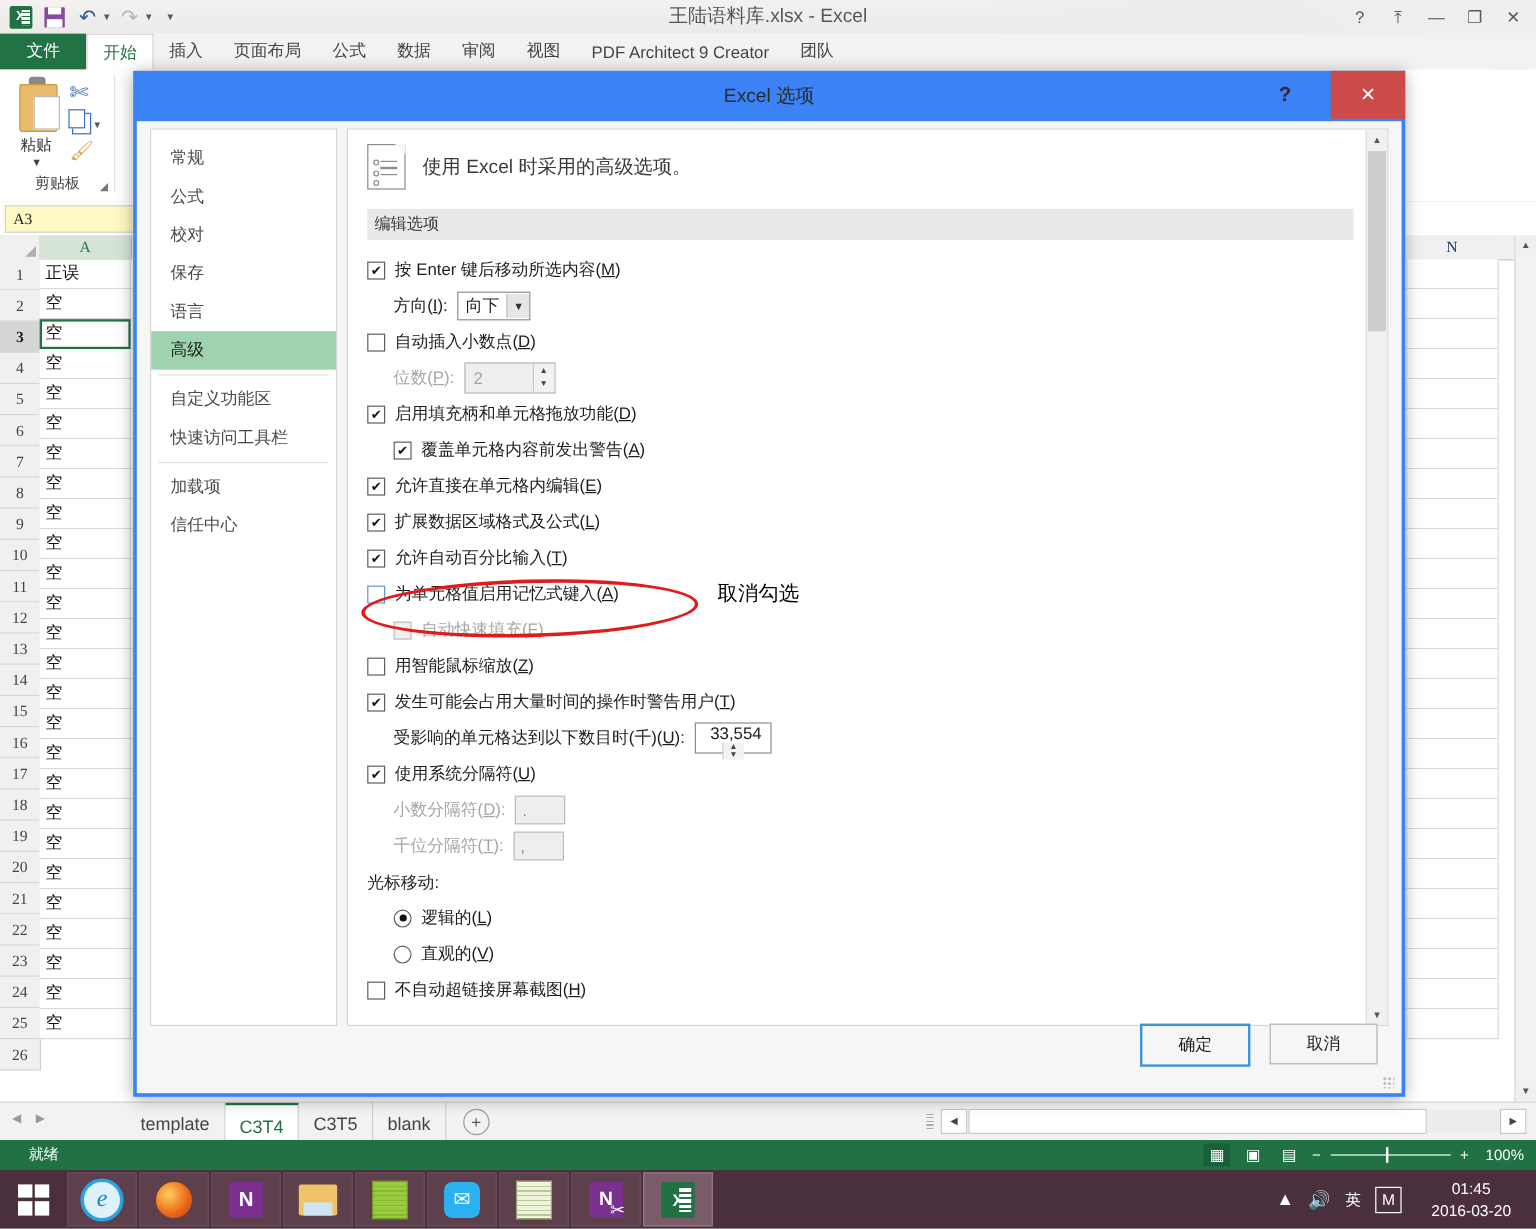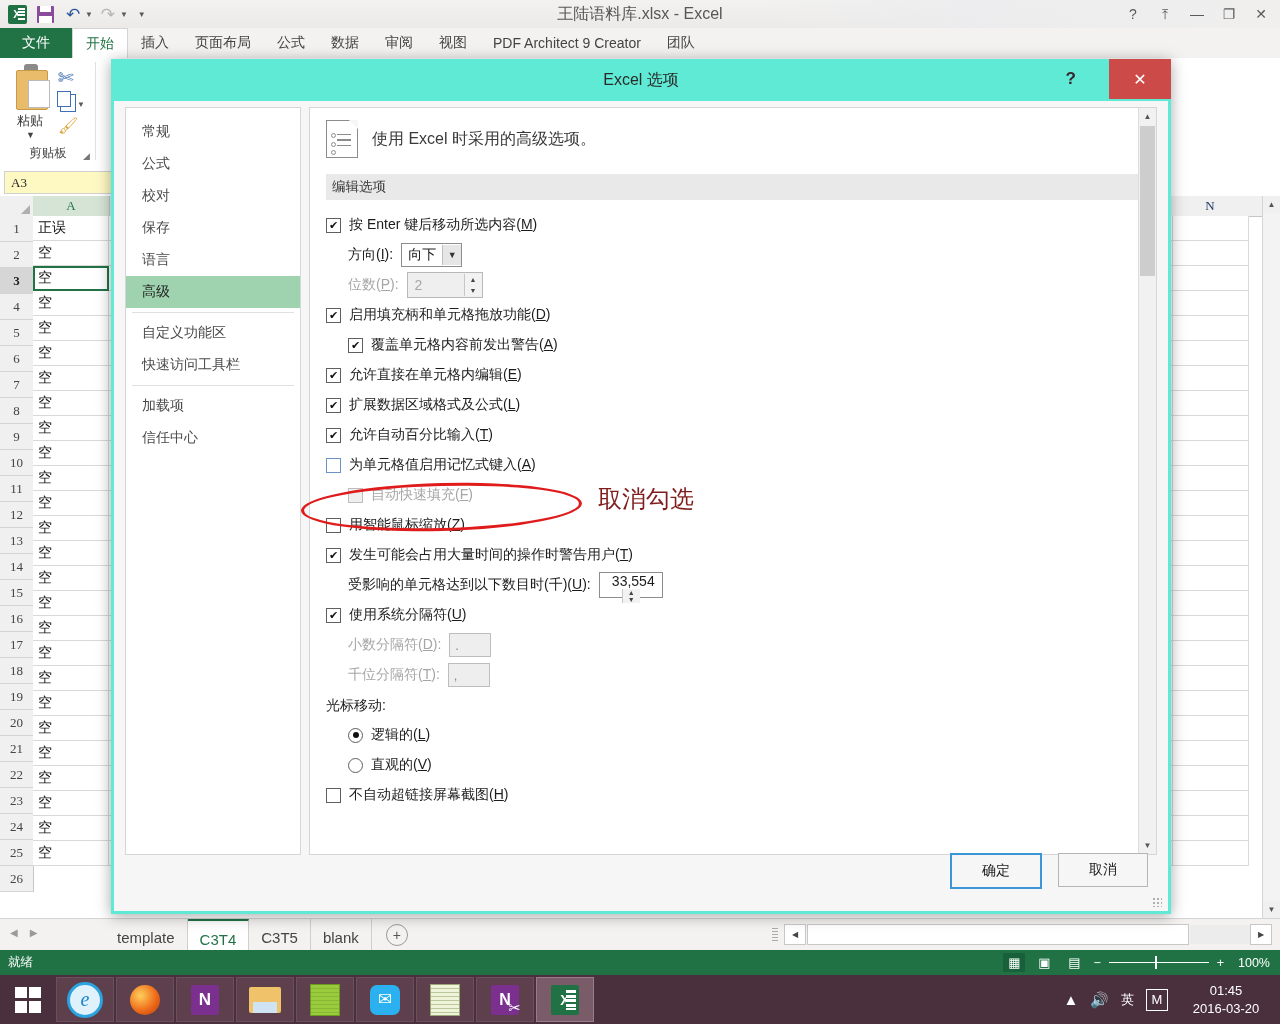--- a/index.html
+++ b/index.html
@@ -104,40 +104,40 @@
   .hscroll{position:absolute;right:8px;top:5px;width:500px;height:21px;display:flex;align-items:center;}
   .hs-grip{width:6px;height:13px;background:repeating-linear-gradient(#aaa 0 1px,transparent 1px 3px);margin-right:6px;}
   .hs-btn{width:20px;height:19px;border:1px solid #c8c8c8;background:#fff;display:flex;align-items:center;
       justify-content:center;font-size:8px;color:#444;}
   .hs-track{flex:1;height:19px;border:1px solid #c8c8c8;background:#fff;margin:0 1px;}
   .hs-gap{width:60px;height:19px;background:#ececec;}
 
   
   .statusbar{position:absolute;left:0;top:950px;width:1280px;height:25px;background:#207245;color:#fff;
       display:flex;align-items:center;font-size:12.5px;}
-  .sb-left{margin-left:8px;}
+  .sb-left{margin-left:24px;}
   .sb-right{margin-left:auto;display:flex;align-items:center;gap:8px;margin-right:10px;}
   .sb-view{width:22px;height:19px;display:flex;align-items:center;justify-content:center;font-size:13px;}
   .sb-view.on{background:#18603a;}
   .zoomtrack{width:100px;height:1px;background:#fff;position:relative;}
   .zoomthumb{position:absolute;left:46px;top:-6px;width:2px;height:13px;background:#fff;}
   .zoomval{width:38px;text-align:right;}
 
   
   #options-dialog{position:absolute;left:111px;top:59px;width:1060px;height:855px;
-      background:#5eead4;box-shadow:0 2px 14px rgba(0,0,0,.35);}
+      background:#3b82f6;box-shadow:0 2px 14px rgba(0,0,0,.35);}
   .dlg-title{position:absolute;left:0;top:0;width:1060px;height:42px;color:#2b2b2b;
       font-size:16px;display:flex;align-items:center;justify-content:center;}
   .dlg-help{position:absolute;right:95px;top:10px;font-size:17px;color:#3a2430;font-weight:bold;}
   .dlg-close{position:absolute;right:0;top:0;width:62px;height:40px;background:#cc4b48;color:#fff;
       display:flex;align-items:center;justify-content:center;font-size:16px;}
   .dlg-body{position:absolute;left:3px;top:42px;width:1054px;height:810px;background:#f6f6f6;}
   .dlg-inner{position:absolute;left:11px;top:6px;width:1032px;height:748px;display:flex;}
 
-  .nav{width:176px;background:#fff;border:1px solid #d6d6d6;box-sizing:border-box;padding-top:8px;}
+  .nav{width:156px;background:#fff;border:1px solid #d6d6d6;box-sizing:border-box;padding-top:8px;}
   .nav-item{height:32px;display:flex;align-items:center;padding-left:16px;font-size:14px;color:#4a4a4a;}
   .nav-item.active{background:#9fd3af;color:#1d1d1d;}
   .nav-sep{height:1px;background:#e0e0e0;margin:4px 6px;}
 
   .pane{flex:1;margin-left:8px;background:#fff;border:1px solid #d6d6d6;position:relative;box-sizing:border-box;overflow:hidden;}
   .pane-scroll{position:absolute;left:0;top:0;right:18px;bottom:0;padding:12px 0 0 16px;box-sizing:border-box;}
   .pane-vscroll{position:absolute;right:0;top:0;width:17px;bottom:0;background:#f1f1f1;border-left:1px solid #dcdcdc;}
   .pv-btn{width:17px;height:17px;display:flex;align-items:center;justify-content:center;font-size:8px;color:#555;}
   .pv-thumb{position:absolute;left:1px;top:18px;width:15px;height:150px;background:#cdcdcd;}
 
@@ -187,21 +187,21 @@
   .dlg-footer{position:absolute;right:20px;bottom:22px;display:flex;gap:16px;}
   .dbtn{width:88px;height:32px;border:1px solid #b5b5b5;background:#f6f6f6;display:flex;align-items:center;
       justify-content:center;font-size:14px;color:#1c1c1c;}
   .dbtn.default{border:2px solid #3b96d8;}
   .resize-grip{position:absolute;right:6px;bottom:4px;width:10px;height:10px;
       background:radial-gradient(circle,#b0b0b0 1px,transparent 1.2px) 0 0/4px 4px;}
 
   
   .ann-ellipse{position:absolute;left:301px;top:483px;width:275px;height:42px;border:3px solid #e01b1b;
       border-radius:50%;transform:rotate(-1.5deg);pointer-events:none;}
-  .ann-text{position:absolute;left:598px;top:483px;font-size:24px;color:#7f1d1d;
+  .ann-text{position:absolute;left:598px;top:483px;font-size:17px;color:#000000;
       font-family:"DejaVu Sans",sans-serif;white-space:nowrap;}
 
   
   #taskbar{position:absolute;left:0;top:975px;width:1280px;height:49px;background:#4a2f3c;
       display:flex;align-items:center;}
   .tb-start{width:56px;height:49px;display:flex;align-items:center;justify-content:center;}
   .winlogo{width:26px;height:26px;display:grid;grid-template-columns:1fr 1fr;grid-template-rows:1fr 1fr;gap:2.5px;}
   .winlogo i{background:#fff;}
   .tb-item{width:56px;height:43px;margin-right:2px;background:#5d404c;border:1px solid #6c4f5c;
       display:flex;align-items:center;justify-content:center;}
@@ -903,20 +903,24 @@
                 <span class="cb">✔</span>
                 <span class="lbl">按 Enter 键后移动所选内容(<span class="u">M</span>)</span>
               </div>
               <div class="opt-row indent1">
                 <span class="spacer-lbl">方向(<span class="u">I</span>): </span>
                 <div class="select-box">
                   <span class="sv">向下</span>
                   <span class="sa">▼</span>
                 </div>
               </div>
+              <div class="opt-row">
+                <span class="cb"></span>
+                <span class="lbl">自动插入小数点(<span class="u">D</span>)</span>
+              </div>
               <div class="opt-row indent1">
                 <span class="spacer-lbl dim">位数(<span class="u">P</span>): </span>
                 <div class="spin">
                   <span class="sv">2</span>
                   <span class="btns">
                     <i>▲</i>
                     <i>▼</i>
                   </span>
                 </div>
               </div>

